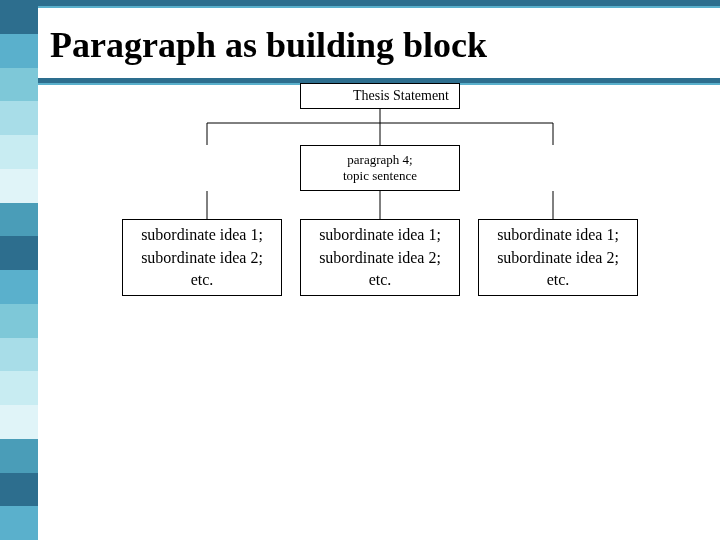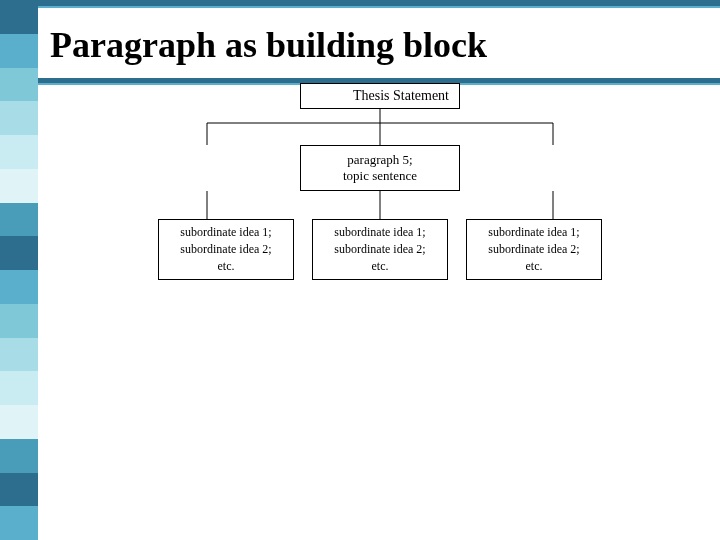--- a/index.html
+++ b/index.html
@@ -156,23 +156,23 @@
 
     
     .level2-row {
       display: flex;
       justify-content: center;
       gap: 18px;
       width: 100%;
     }
 
     .level2-box {
-      width: 136px;
+      width: 160px;
       min-height: 58px;
-      font-size: 12px;
+      font-size: 16px;
       display: flex;
       align-items: center;
       justify-content: center;
       line-height: 1.4;
     }
   </style>
 </head>
 <body>
 
 <div class="left-border">
@@ -214,21 +214,21 @@
       <line x1="280" y1="0" x2="280" y2="14" stroke="#000" stroke-width="1"></line>
 
       <line x1="107" y1="14" x2="453" y2="14" stroke="#000" stroke-width="1"></line>
 
       <line x1="107" y1="14" x2="107" y2="36" stroke="#000" stroke-width="1"></line>
       <line x1="280" y1="14" x2="280" y2="36" stroke="#000" stroke-width="1"></line>
       <line x1="453" y1="14" x2="453" y2="36" stroke="#000" stroke-width="1"></line>
     </svg>
 
     <div class="level1-row">
-      <div class="box level1-box" style="white-space:pre-line;">paragraph 5;
+      <div class="box level1-box" style="white-space:pre-line;">paragraph 4;
 topic sentence</div>
     </div>
 
     <svg class="connector-svg" width="560" height="28" viewBox="0 0 560 28">
       <line x1="107" y1="0" x2="107" y2="28" stroke="#000" stroke-width="1"></line>
       <line x1="280" y1="0" x2="280" y2="28" stroke="#000" stroke-width="1"></line>
       <line x1="453" y1="0" x2="453" y2="28" stroke="#000" stroke-width="1"></line>
     </svg>
 
     <div class="level2-row">

